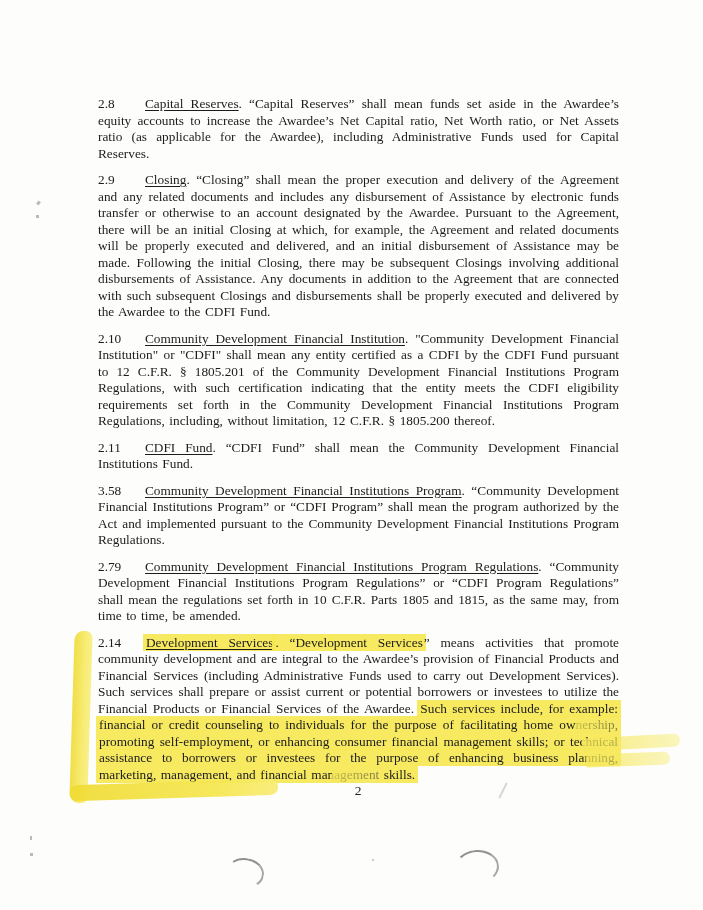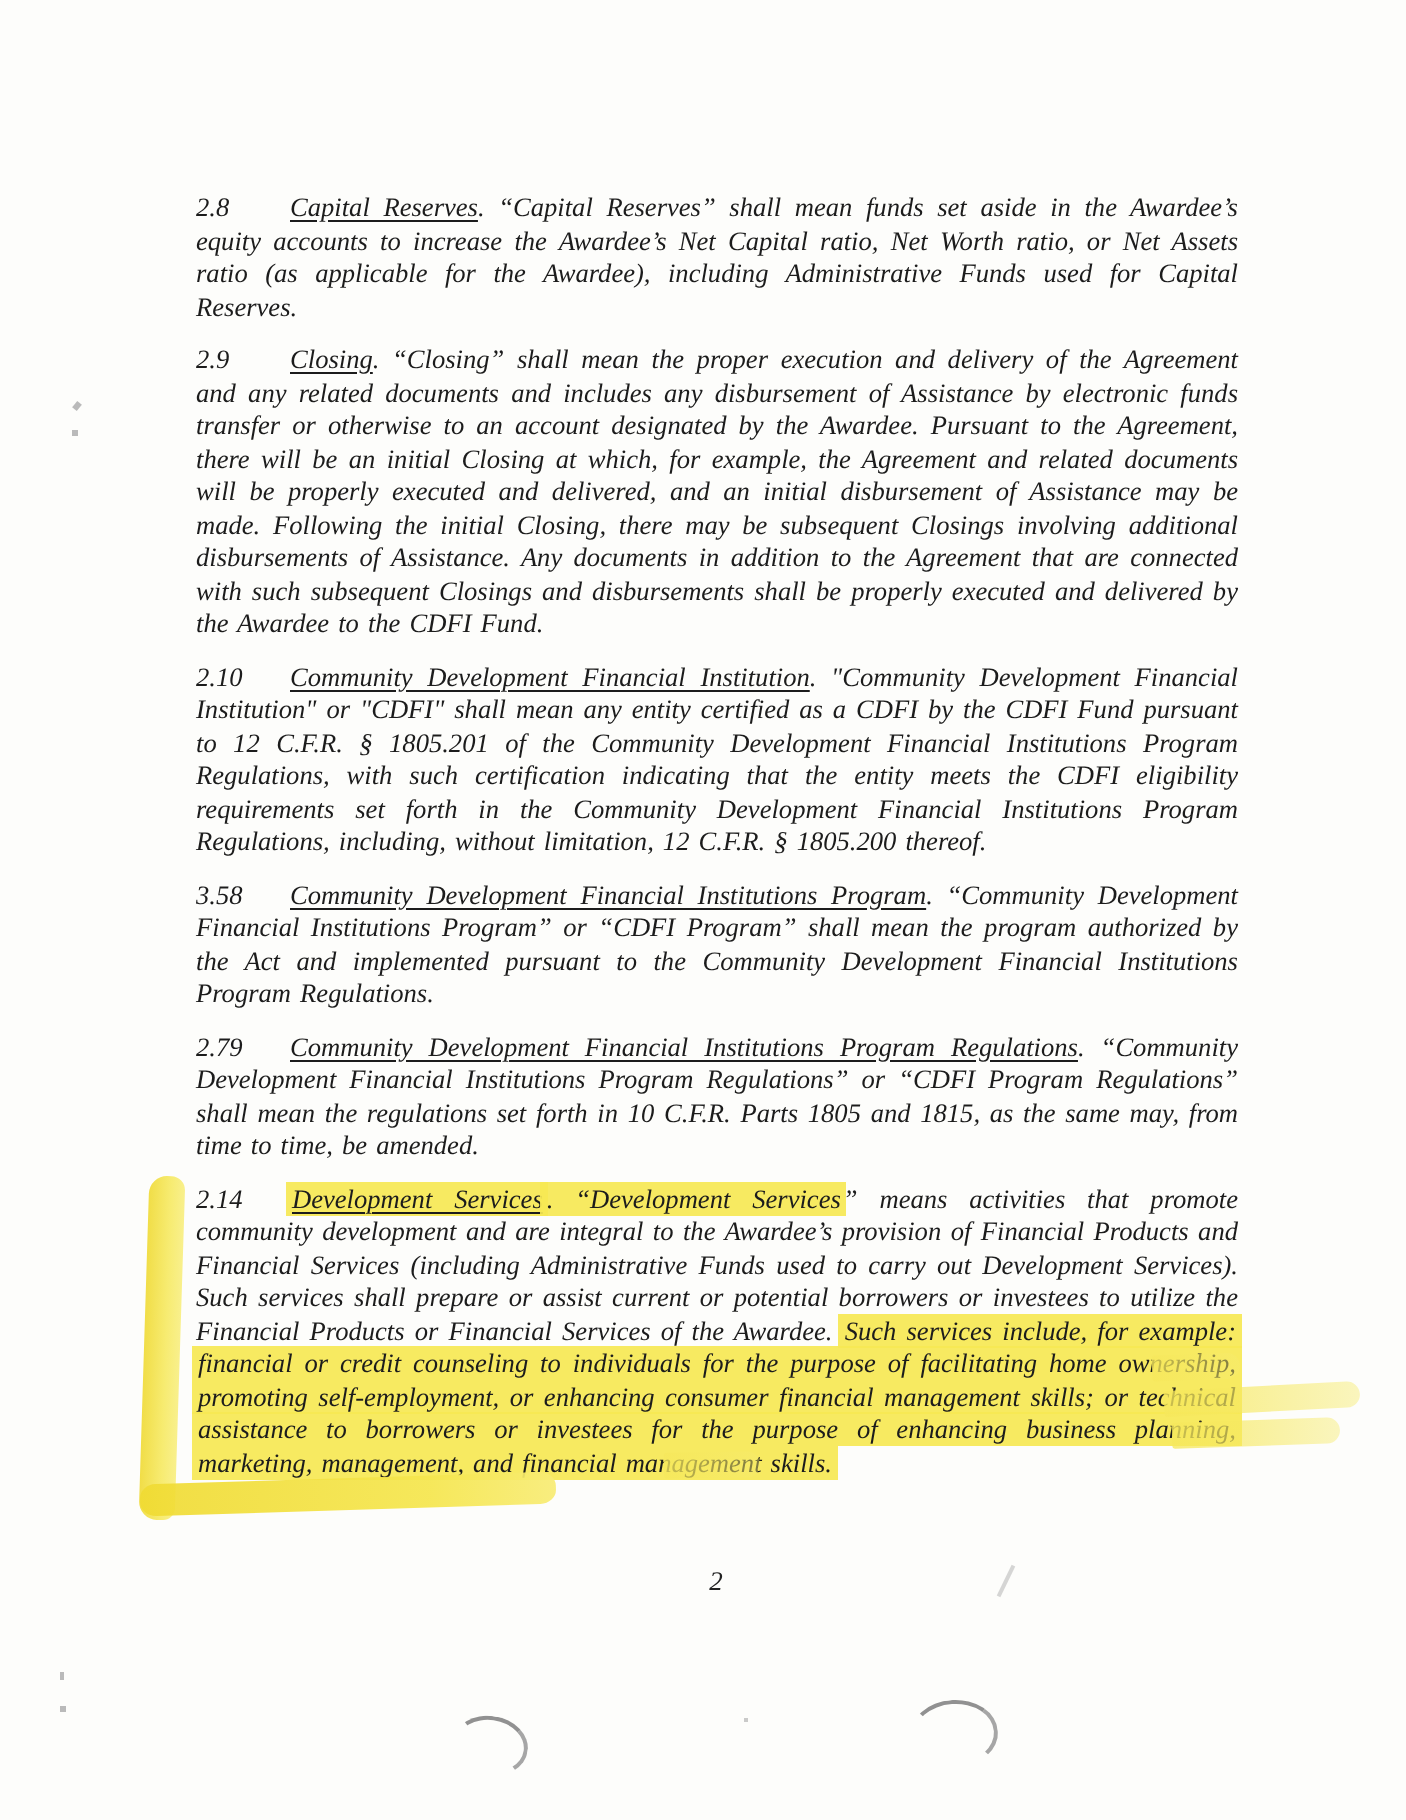--- a/index.html
+++ b/index.html
@@ -5,21 +5,20 @@
   html,body{margin:0;padding:0;background:#d9d9d9;}
   .page{
     position:relative;
     width:703px;height:910px;
     margin:0 auto;
     background:#fdfdfb;
     font-family:"Liberation Serif","DejaVu Serif",serif;
     color:#1c1c1c;
     overflow:hidden;
     box-shadow:0 0 4px rgba(0,0,0,.25);
-    font-style:italic;
   }
   .content{
     position:absolute;left:98px;top:96px;width:521px;
   }
   p.para{
     margin:0 0 10px 0;
     font-size:13.3px;
     line-height:16.5px;
     text-align:justify;
     word-spacing:1.2px;
@@ -86,20 +85,21 @@
   }
 </style>
 </head>
 <body>
 
 <div class="page">
   <div class="content" id="sections">
       <p class="para"><span class="num">2.8</span><span class="u ">Capital Reserves</span><span class="">.  “Capital Reserves” shall mean funds set aside in the Awardee’s equity accounts to increase the Awardee’s Net Capital ratio, Net Worth ratio, or Net Assets ratio (as applicable for the Awardee), including Administrative Funds used for Capital Reserves.</span></p>
       <p class="para"><span class="num">2.9</span><span class="u ">Closing</span><span class="">.  “Closing” shall mean the proper execution and delivery of the Agreement and any related documents and includes any disbursement of Assistance by electronic funds transfer or otherwise to an account designated by the Awardee.  Pursuant to the Agreement, there will be an initial Closing at which, for example, the Agreement and related documents will be properly executed and delivered, and an initial disbursement of Assistance may be made.  Following the initial Closing, there may be subsequent Closings involving additional disbursements of Assistance.  Any documents in addition to the Agreement that are connected with such subsequent Closings and disbursements shall be properly executed and delivered by the Awardee to the CDFI Fund.</span></p>
       <p class="para"><span class="num">2.10</span><span class="u ">Community Development Financial Institution</span><span class="">.  "Community Development Financial Institution" or "CDFI" shall mean any entity certified as a CDFI by the CDFI Fund pursuant to 12 C.F.R. § 1805.201 of the Community Development Financial Institutions Program Regulations, with such certification indicating that the entity meets the CDFI eligibility requirements set forth in the Community Development Financial Institutions Program Regulations, including, without limitation, 12 C.F.R. § 1805.200 thereof.</span></p>
+      <p class="para"><span class="num">2.11</span><span class="u ">CDFI Fund</span><span class="">.  “CDFI Fund” shall mean the Community Development Financial Institutions Fund.</span></p>
       <p class="para"><span class="num">3.58</span><span class="u ">Community Development Financial Institutions Program</span><span class="">. “Community Development Financial Institutions Program” or “CDFI Program” shall mean the program authorized by the Act and implemented pursuant to the Community Development Financial Institutions Program Regulations.</span></p>
       <p class="para"><span class="num">2.79</span><span class="u ">Community Development Financial Institutions Program Regulations</span><span class="">.  “Community Development Financial Institutions Program Regulations” or “CDFI Program Regulations” shall mean the regulations set forth in 10 C.F.R. Parts 1805 and 1815, as the same may, from time to time, be amended.</span></p>
       <p class="para marked"><span class="num">2.14</span><span class="u hl">Development Services</span><span class="hl">. “Development Services</span><span class="">” means activities that promote community development and are integral to the Awardee’s provision of Financial Products and Financial Services (including Administrative Funds used to carry out Development Services). Such services shall prepare or assist current or potential borrowers or investees to utilize the Financial Products or Financial Services of the Awardee. </span><span class="hl">Such services include, for example: financial or credit counseling to individuals for the purpose of facilitating home ownership, promoting self-employment, or enhancing consumer financial management skills; or technical assistance to borrowers or investees for the purpose of enhancing business planning, marketing, management, and financial management skills.</span><i class="v-stroke"></i><i class="b-stroke"></i><i class="tail t6"></i><i class="tail t7"></i><i class="tail t8"></i><i class="tail t9"></i></p>
     </div>
 
   <div class="pagenum">2</div>
 
   <div class="speck sp1"></div>
   <div class="speck sp2"></div>
   <div class="speck sp3"></div>

